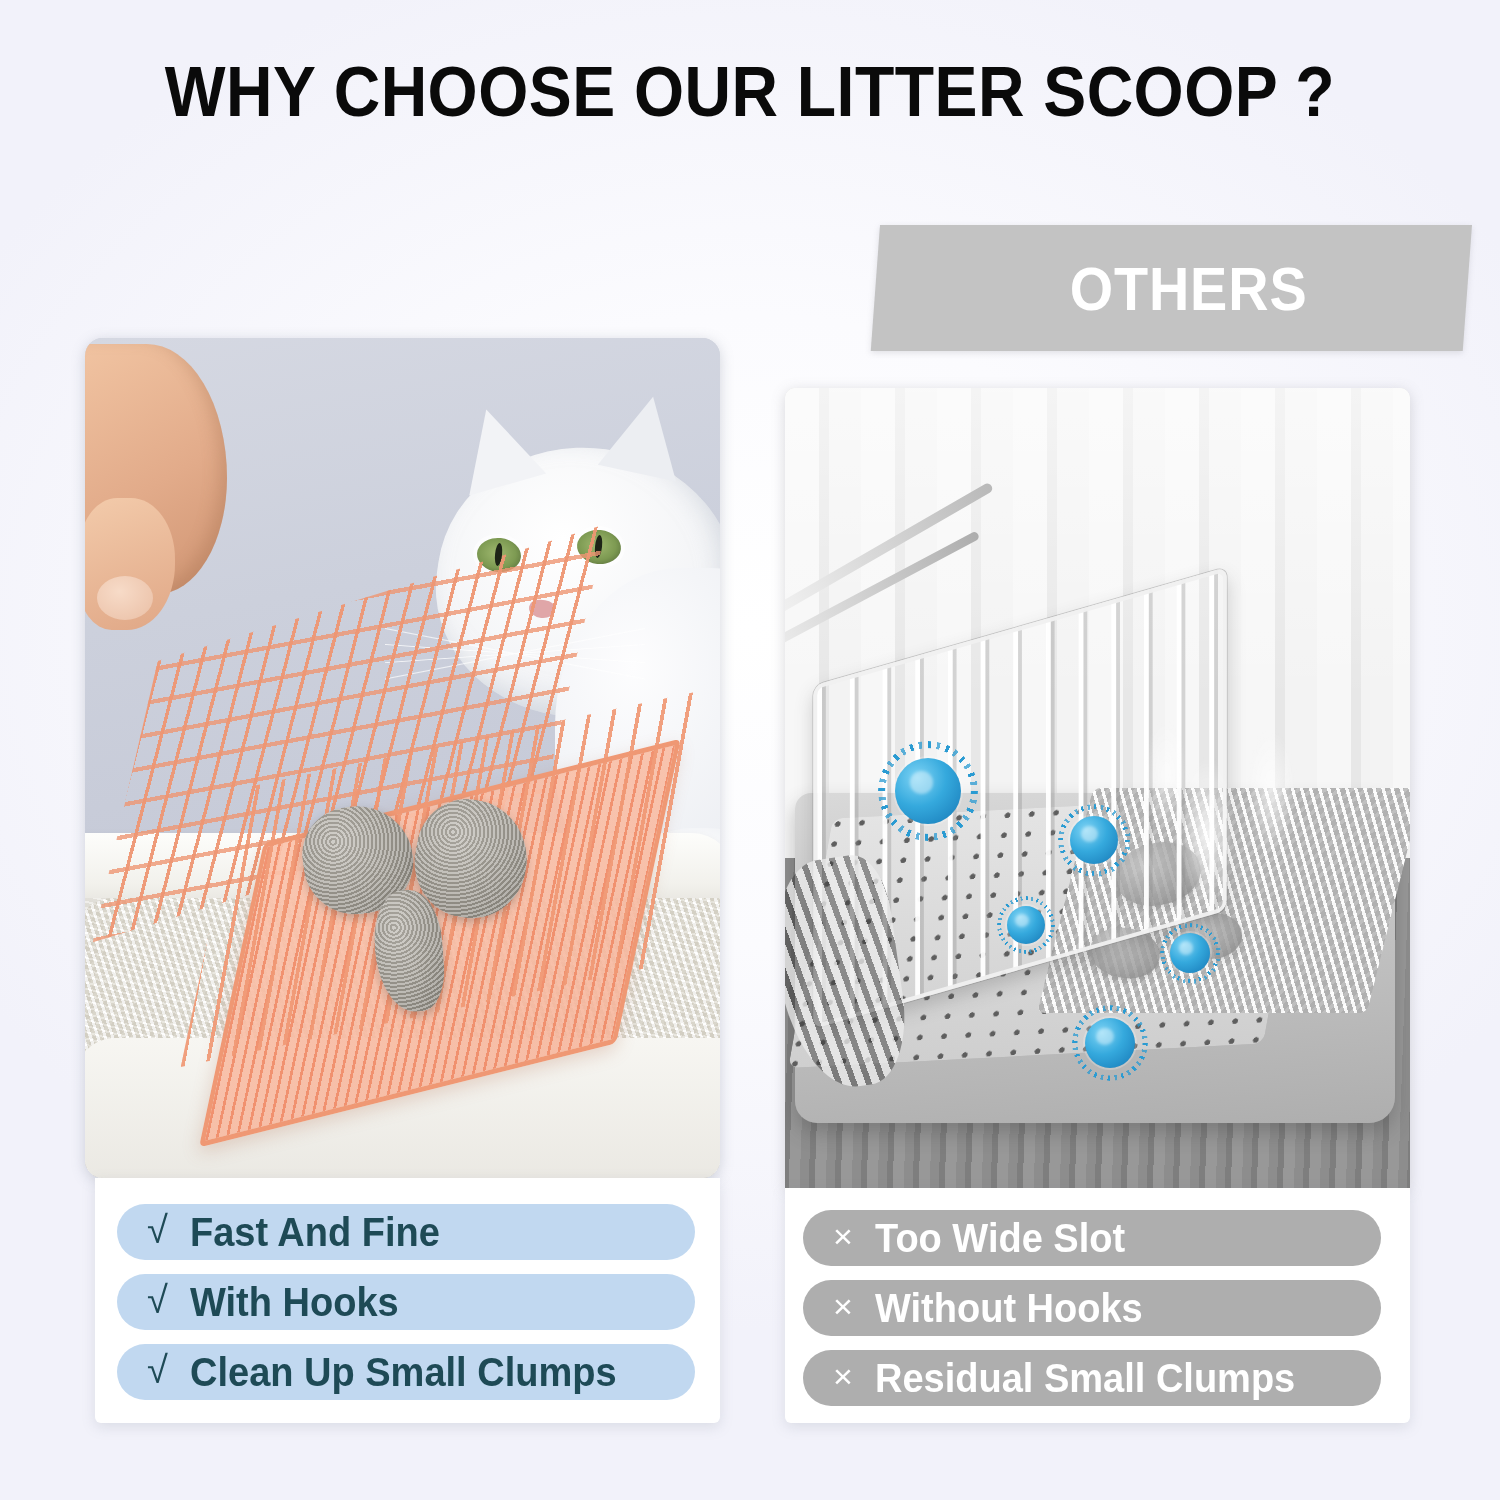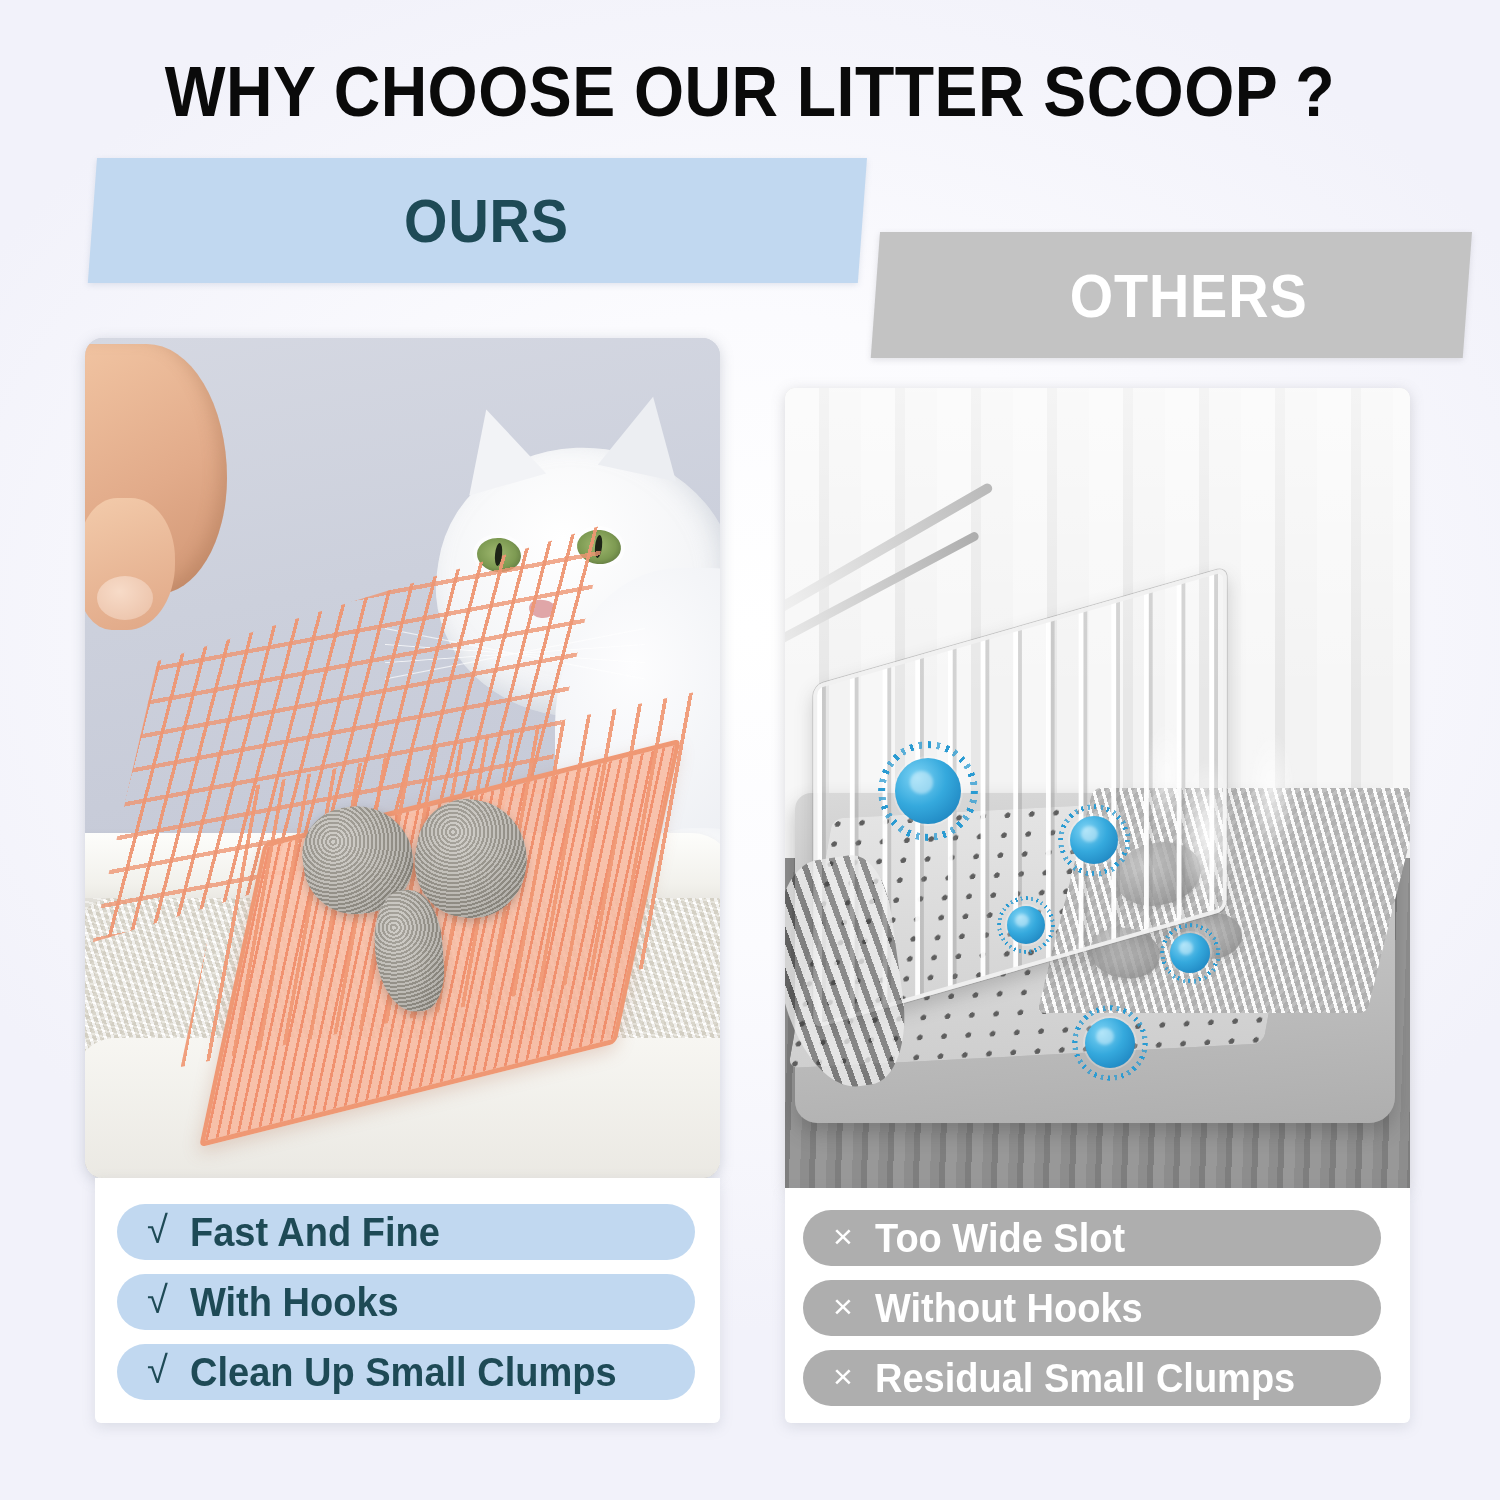--- a/index.html
+++ b/index.html
@@ -35,21 +35,21 @@
   }
   #banner-ours { left:97px; top:158px; width:770px; height:125px; }
   #banner-ours .shape { background:#c1d8f0; box-shadow:0 2px 6px rgba(120,140,170,.20); }
   #banner-ours .txt {
     position:absolute; inset:0;
     display:flex; align-items:center; justify-content:center;
     font-size:62px; font-weight:bold; color:#1e4a56;
     transform:scaleX(0.90); letter-spacing:1px;
     padding-left:10px;
   }
-  #banner-others { left:880px; top:232px; width:592px; height:126px; }
+  #banner-others { left:880px; top:225px; width:592px; height:126px; }
   #banner-others .shape { background:#c3c3c3; box-shadow:0 2px 6px rgba(120,120,130,.20); }
   #banner-others .txt {
     position:absolute; inset:0;
     display:flex; align-items:center; justify-content:center;
     font-size:62px; font-weight:bold; color:#ffffff;
     transform:scaleX(0.90); letter-spacing:1px;
     padding-left:28px;
   }
 
   
@@ -318,24 +318,20 @@
   #g4{ left:385px; top:545px; width:40px; height:40px; }
   #g5{ left:300px; top:630px; width:50px; height:50px; }
 </style>
 </head>
 <body>
 
 <div class="stage">
 
   <div id="title">WHY CHOOSE OUR LITTER SCOOP ?</div>
 
-  <div class="banner" id="banner-ours">
-    <div class="shape"></div>
-    <div class="txt">OURS</div>
-  </div>
 
   <div class="banner" id="banner-others">
     <div class="shape"></div>
     <div class="txt">OTHERS</div>
   </div>
 
   <div class="card" id="card-ours">
 
     <div class="photo" id="photo-ours">
       <div class="bg-wall"></div>

